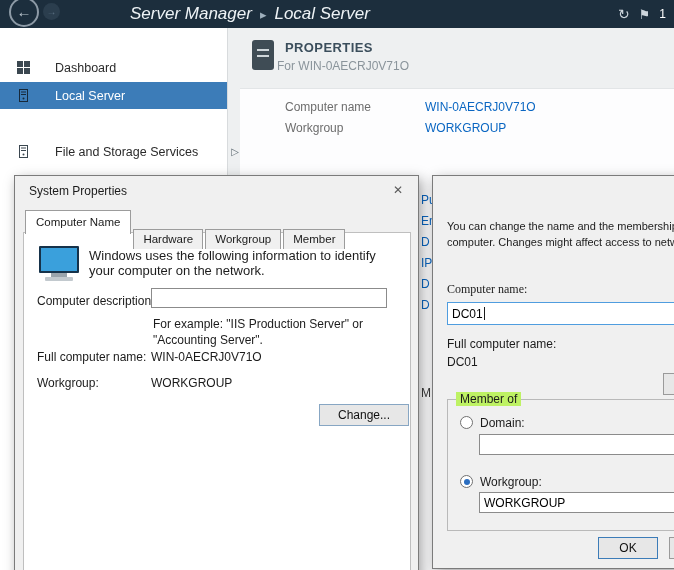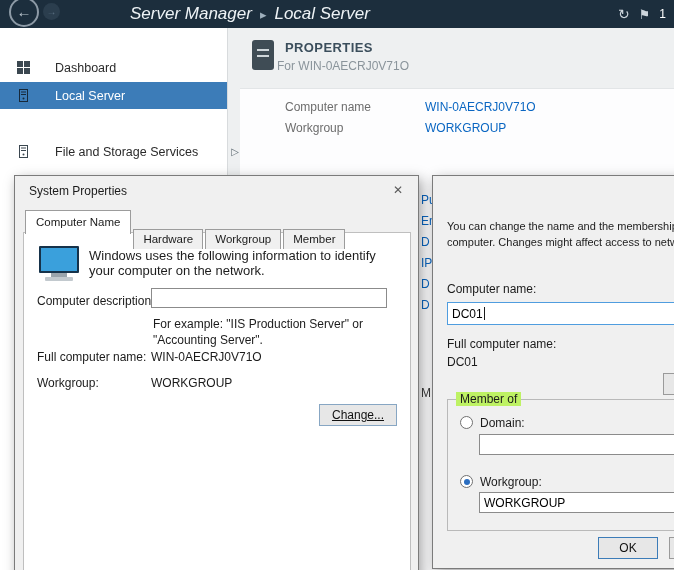--- a/index.html
+++ b/index.html
@@ -65,26 +65,26 @@
   .tab.active{background:#fff;padding:5px 10px 6px;top:1px;}
   .tabpage{position:absolute;left:8px;top:56px;width:388px;height:372px;background:#fff;border:1px solid #bfbfbf;box-sizing:border-box;}
   .sp-monitor{position:absolute;left:13px;top:12px;}
   .sp-intro{position:absolute;left:65px;top:15px;width:305px;font-size:13px;line-height:15px;color:#1c1c1c;}
   .sp-desc-label{left:13px;top:61px;}
   .sp-desc-input{left:127px;top:55px;width:236px;height:20px;}
   .sp-example{position:absolute;left:129px;top:83px;width:238px;font-size:12px;line-height:16px;color:#1c1c1c;}
   .sp-fn-label{left:13px;top:117px;} .sp-fn-value{left:127px;top:117px;}
   .sp-wg-label{left:13px;top:143px;} .sp-wg-value{left:127px;top:143px;}
   .sp-rename{position:absolute;left:13px;top:173px;width:260px;font-size:12px;line-height:16px;color:#1c1c1c;}
-  .sp-change{left:295px;top:171px;width:78px;height:22px;text-decoration:underline;}
+  .sp-change{left:295px;top:171px;width:90px;height:22px;}
   
   .dlg-ren{left:432px;top:175px;width:300px;height:394px;z-index:11;}
   .rn-intro1{position:absolute;left:14px;top:44px;font-size:11px;color:#1c1c1c;white-space:nowrap;}
   .rn-intro2{position:absolute;left:14px;top:60px;font-size:11px;color:#1c1c1c;white-space:nowrap;}
-  .rn-cn-label{left:14px;top:106px;}
+  .rn-cn-label{left:14px;top:106px;font-family:Liberation Serif, serif;}
   .rn-cn-input{left:14px;top:126px;width:262px;height:23px;}
   .rn-fn-label{left:14px;top:161px;}
   .rn-fn-value{left:14px;top:179px;}
   .rn-more{left:230px;top:197px;width:60px;height:22px;}
   .groupbox{position:absolute;left:14px;top:223px;width:262px;height:130px;border:1px solid #b9b9b9;}
   .gb-legend{position:absolute;left:8px;top:-8px;background:#bef264;padding:0 4px;font-size:12px;color:#1b1b1b;white-space:nowrap;}
   .gb-domain-radio{left:12px;top:16px;}
   .gb-domain-label{left:32px;top:16px;}
   .gb-domain-input{left:31px;top:34px;width:228px;height:21px;}
   .gb-wg-radio{left:12px;top:75px;}

